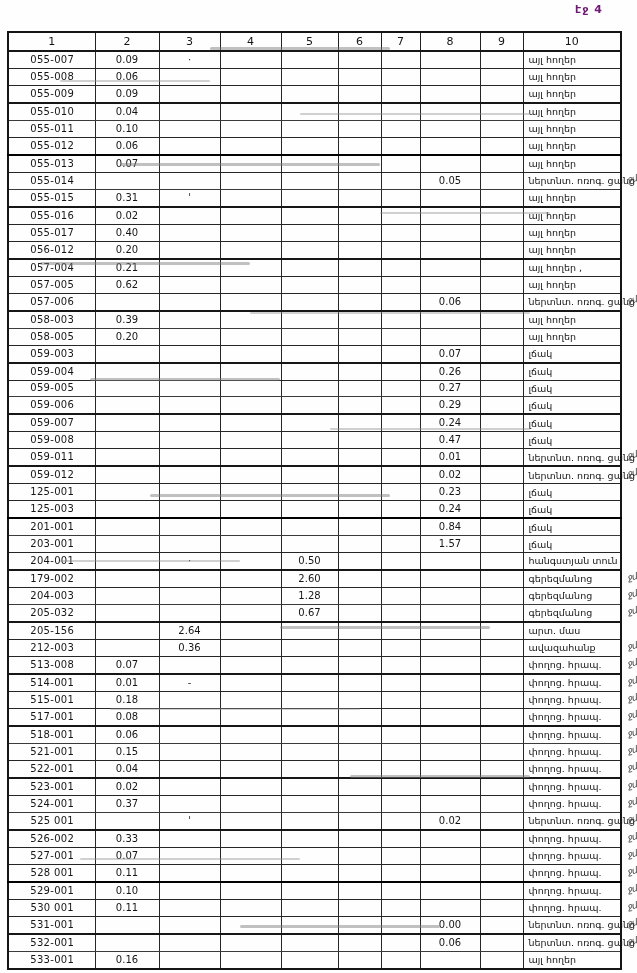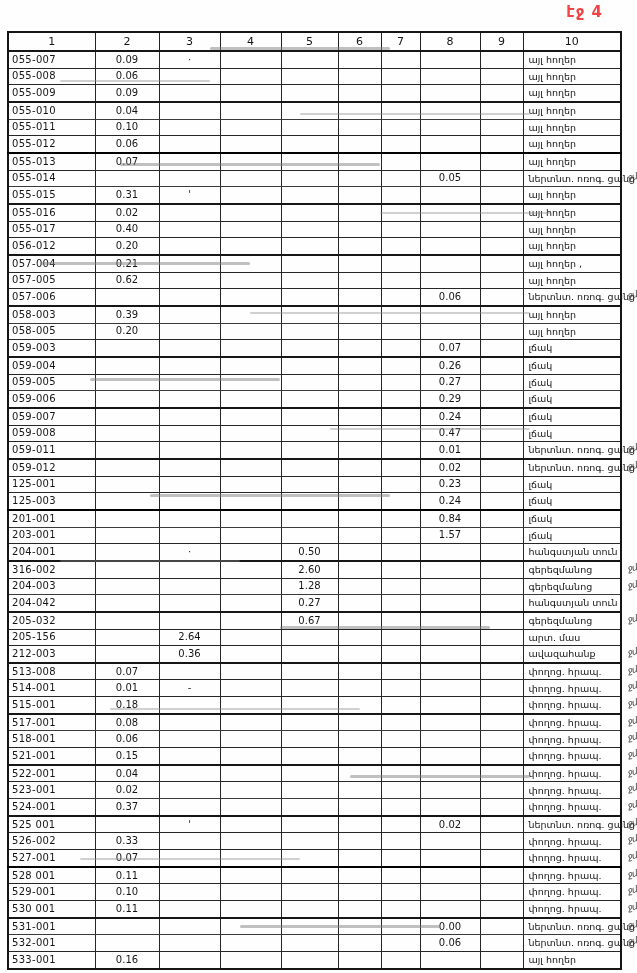--- a/index.html
+++ b/index.html
@@ -3,36 +3,36 @@
 <meta charset="utf-8">
 <style>
   html,body{margin:0;padding:0;}
   body{
     width:637px;height:973px;position:relative;overflow:hidden;
     background:#fefefe;color:#161616;
     font-family:"DejaVu Sans", sans-serif;
   }
   .page-label{
     position:absolute;top:3px;right:34px;
-    font-size:15px;font-weight:bold;letter-spacing:1px;color:#ef4444;
+    font-size:11px;font-weight:bold;letter-spacing:1px;color:#701a75;
   }
   table.scan{
     position:absolute;left:7px;top:31px;width:613px;height:939px;
     border-collapse:collapse;table-layout:fixed;
     border:2px solid #151515;
   }
   .scan th{
     border:1px solid #222;font-weight:normal;font-size:11px;height:17px;
     padding:0;color:#141414;
   }
   .scan td{
     border:1px solid #262626;font-size:10px;padding:0 2px;
     white-space:nowrap;overflow:visible;line-height:1;height:15px;color:#151515;
   }
-  .scan td.c-id{text-align:left;padding-left:3px;letter-spacing:.3px;}
+  .scan td.c-id{text-align:center;padding-left:3px;letter-spacing:.3px;}
   .scan td.c-num{text-align:center;}
   .scan td.c-art{text-align:center;color:#333;}
   .scan td.c-use{text-align:left;font-size:9.5px;position:relative;padding-left:5px;}
   .note{
     position:absolute;right:-17px;top:2px;
     font-size:9px;font-style:italic;color:#3d3d3d;
     transform:rotate(-12deg);letter-spacing:-1px;
   }
   
   .scan tr:nth-child(3n+1) td{border-top-width:2px;border-top-color:#161616;}
@@ -429,21 +429,21 @@
         <td class="c-art">·</td>
         <td class="c-num"></td>
         <td class="c-num">0.50</td>
         <td class="c-num"></td>
         <td class="c-num"></td>
         <td class="c-num"></td>
         <td class="c-num"></td>
         <td class="c-use">հանգստյան տուն</td>
       </tr>
       <tr>
-        <td class="c-id">316-002</td>
+        <td class="c-id">179-002</td>
         <td class="c-num"></td>
         <td class="c-art"></td>
         <td class="c-num"></td>
         <td class="c-num">2.60</td>
         <td class="c-num"></td>
         <td class="c-num"></td>
         <td class="c-num"></td>
         <td class="c-num"></td>
         <td class="c-use">գերեզմանոց<span class="note">ջմ</span></td>
       </tr>
@@ -451,32 +451,20 @@
         <td class="c-id">204-003</td>
         <td class="c-num"></td>
         <td class="c-art"></td>
         <td class="c-num"></td>
         <td class="c-num">1.28</td>
         <td class="c-num"></td>
         <td class="c-num"></td>
         <td class="c-num"></td>
         <td class="c-num"></td>
         <td class="c-use">գերեզմանոց<span class="note">ջմ</span></td>
-      </tr>
-      <tr>
-        <td class="c-id">204-042</td>
-        <td class="c-num"></td>
-        <td class="c-art"></td>
-        <td class="c-num"></td>
-        <td class="c-num">0.27</td>
-        <td class="c-num"></td>
-        <td class="c-num"></td>
-        <td class="c-num"></td>
-        <td class="c-num"></td>
-        <td class="c-use">հանգստյան տուն</td>
       </tr>
       <tr>
         <td class="c-id">205-032</td>
         <td class="c-num"></td>
         <td class="c-art"></td>
         <td class="c-num"></td>
         <td class="c-num">0.67</td>
         <td class="c-num"></td>
         <td class="c-num"></td>
         <td class="c-num"></td>

